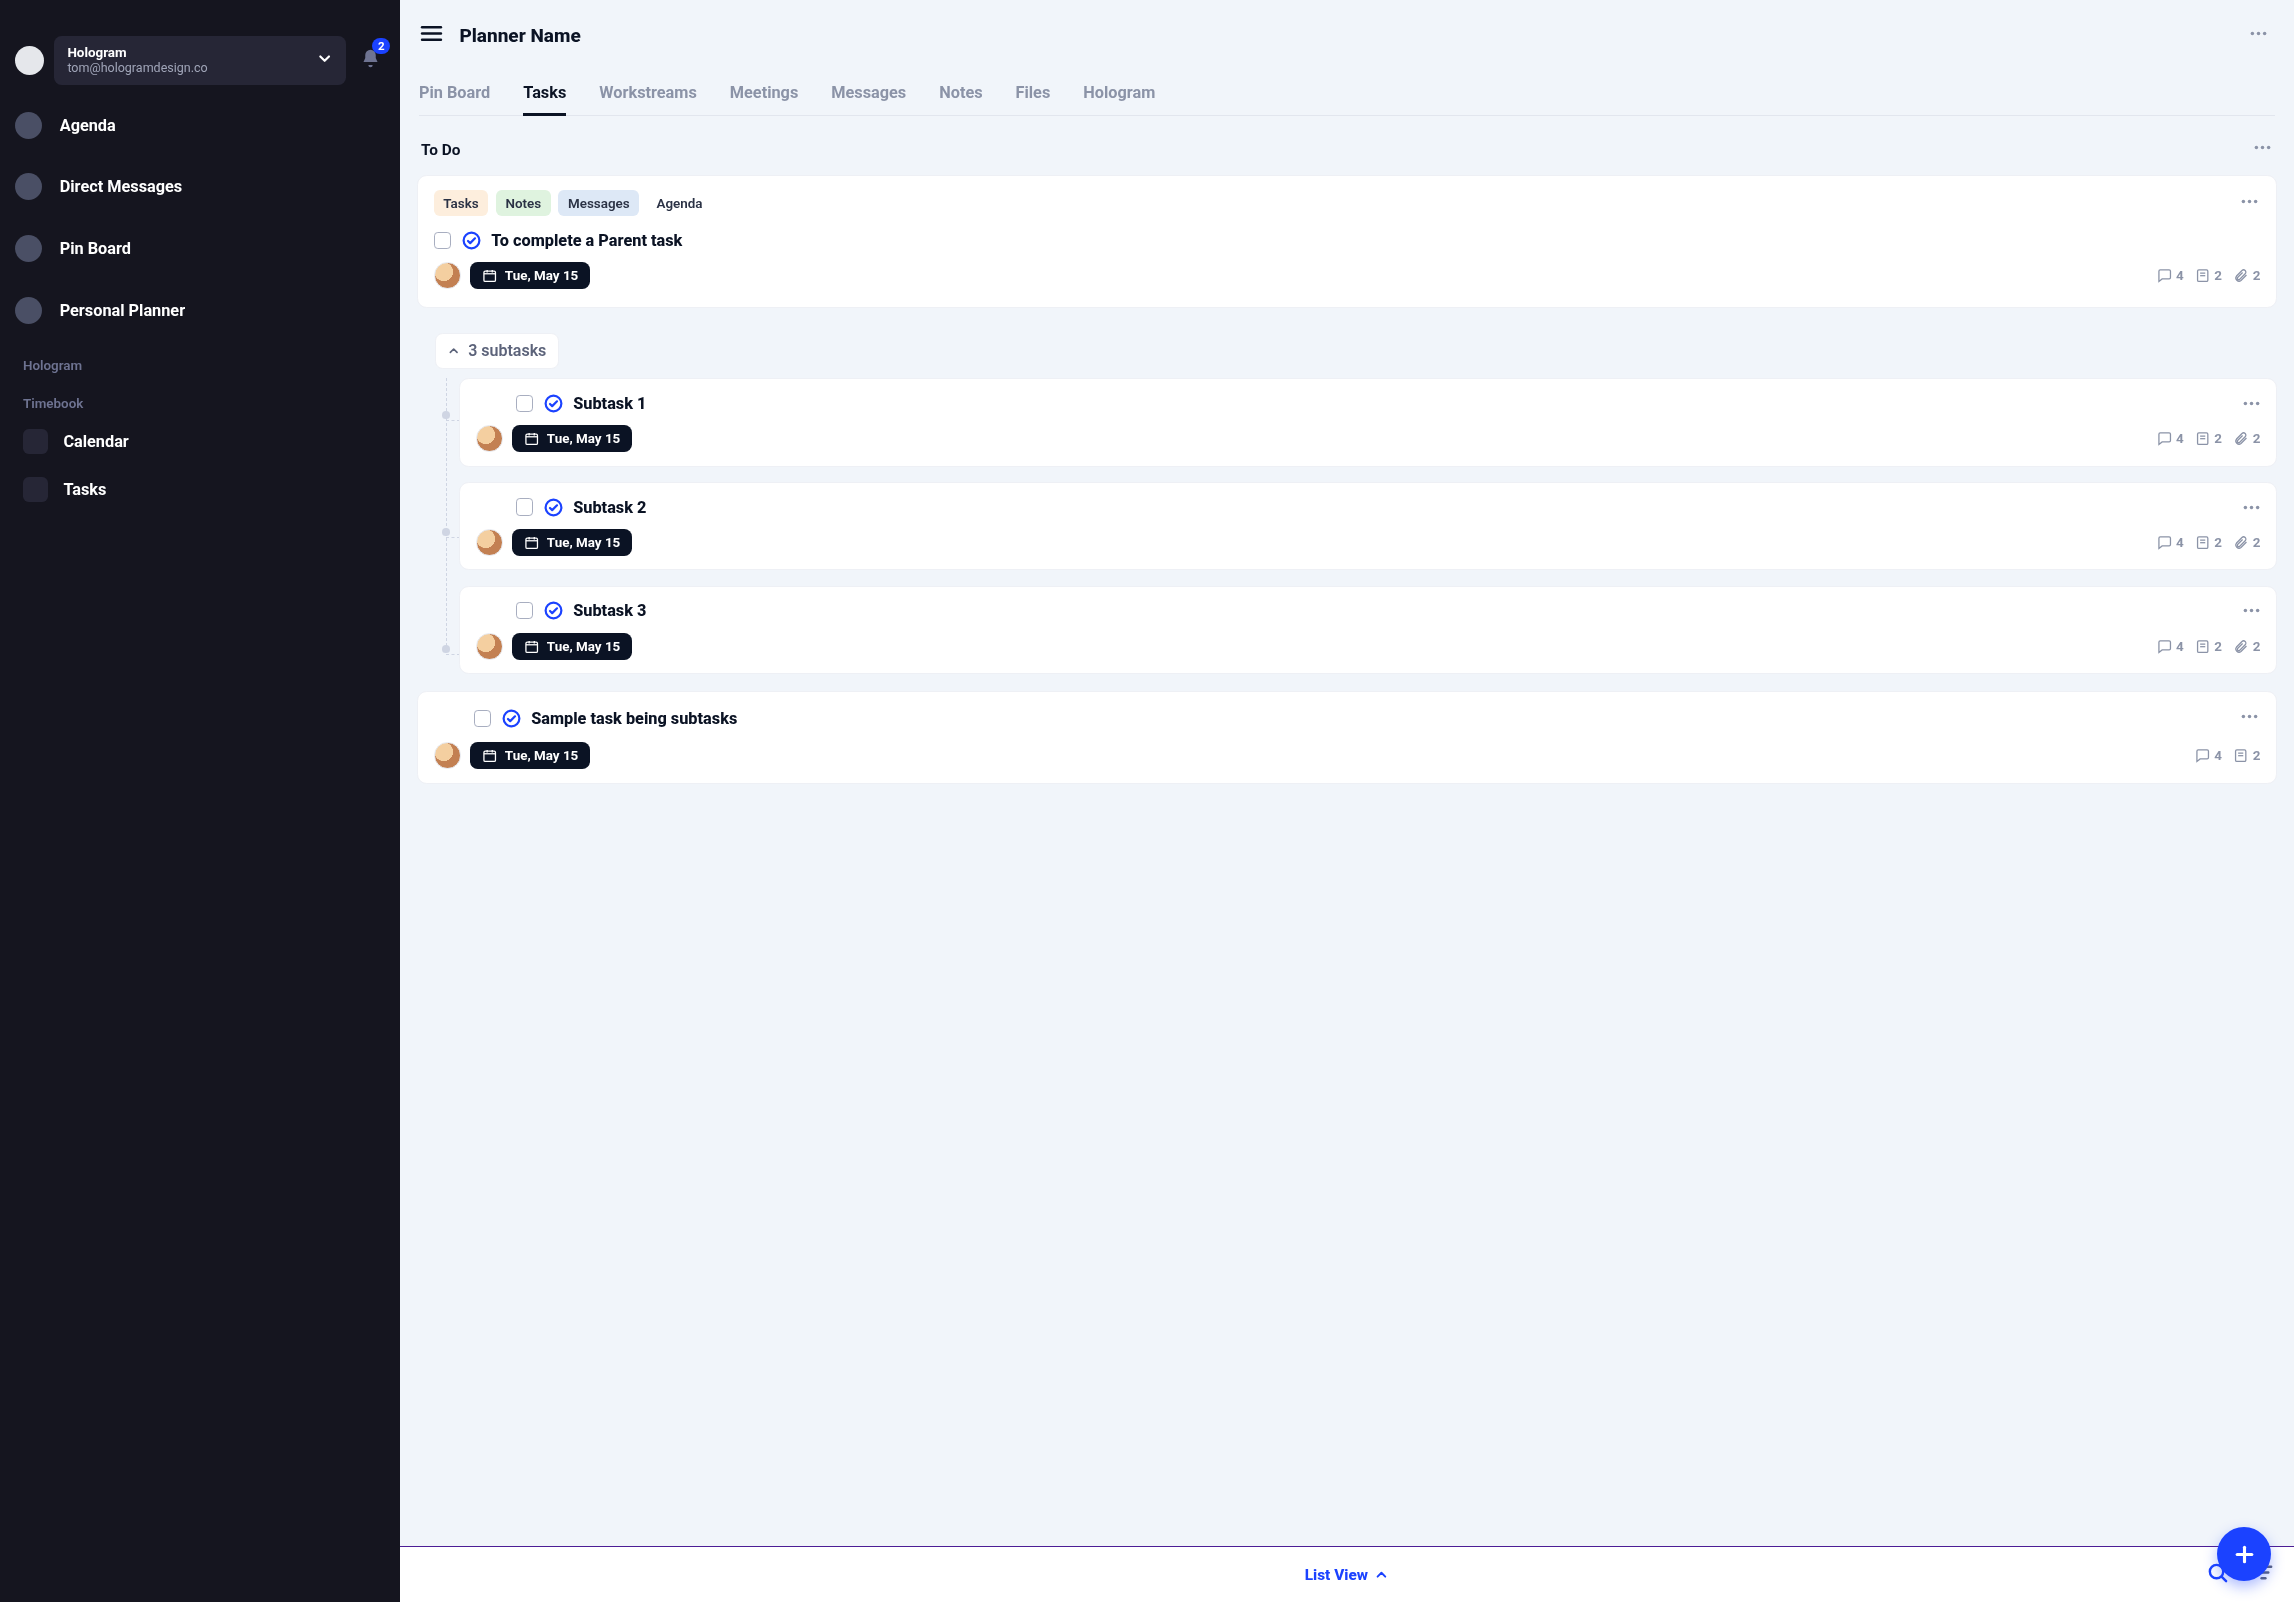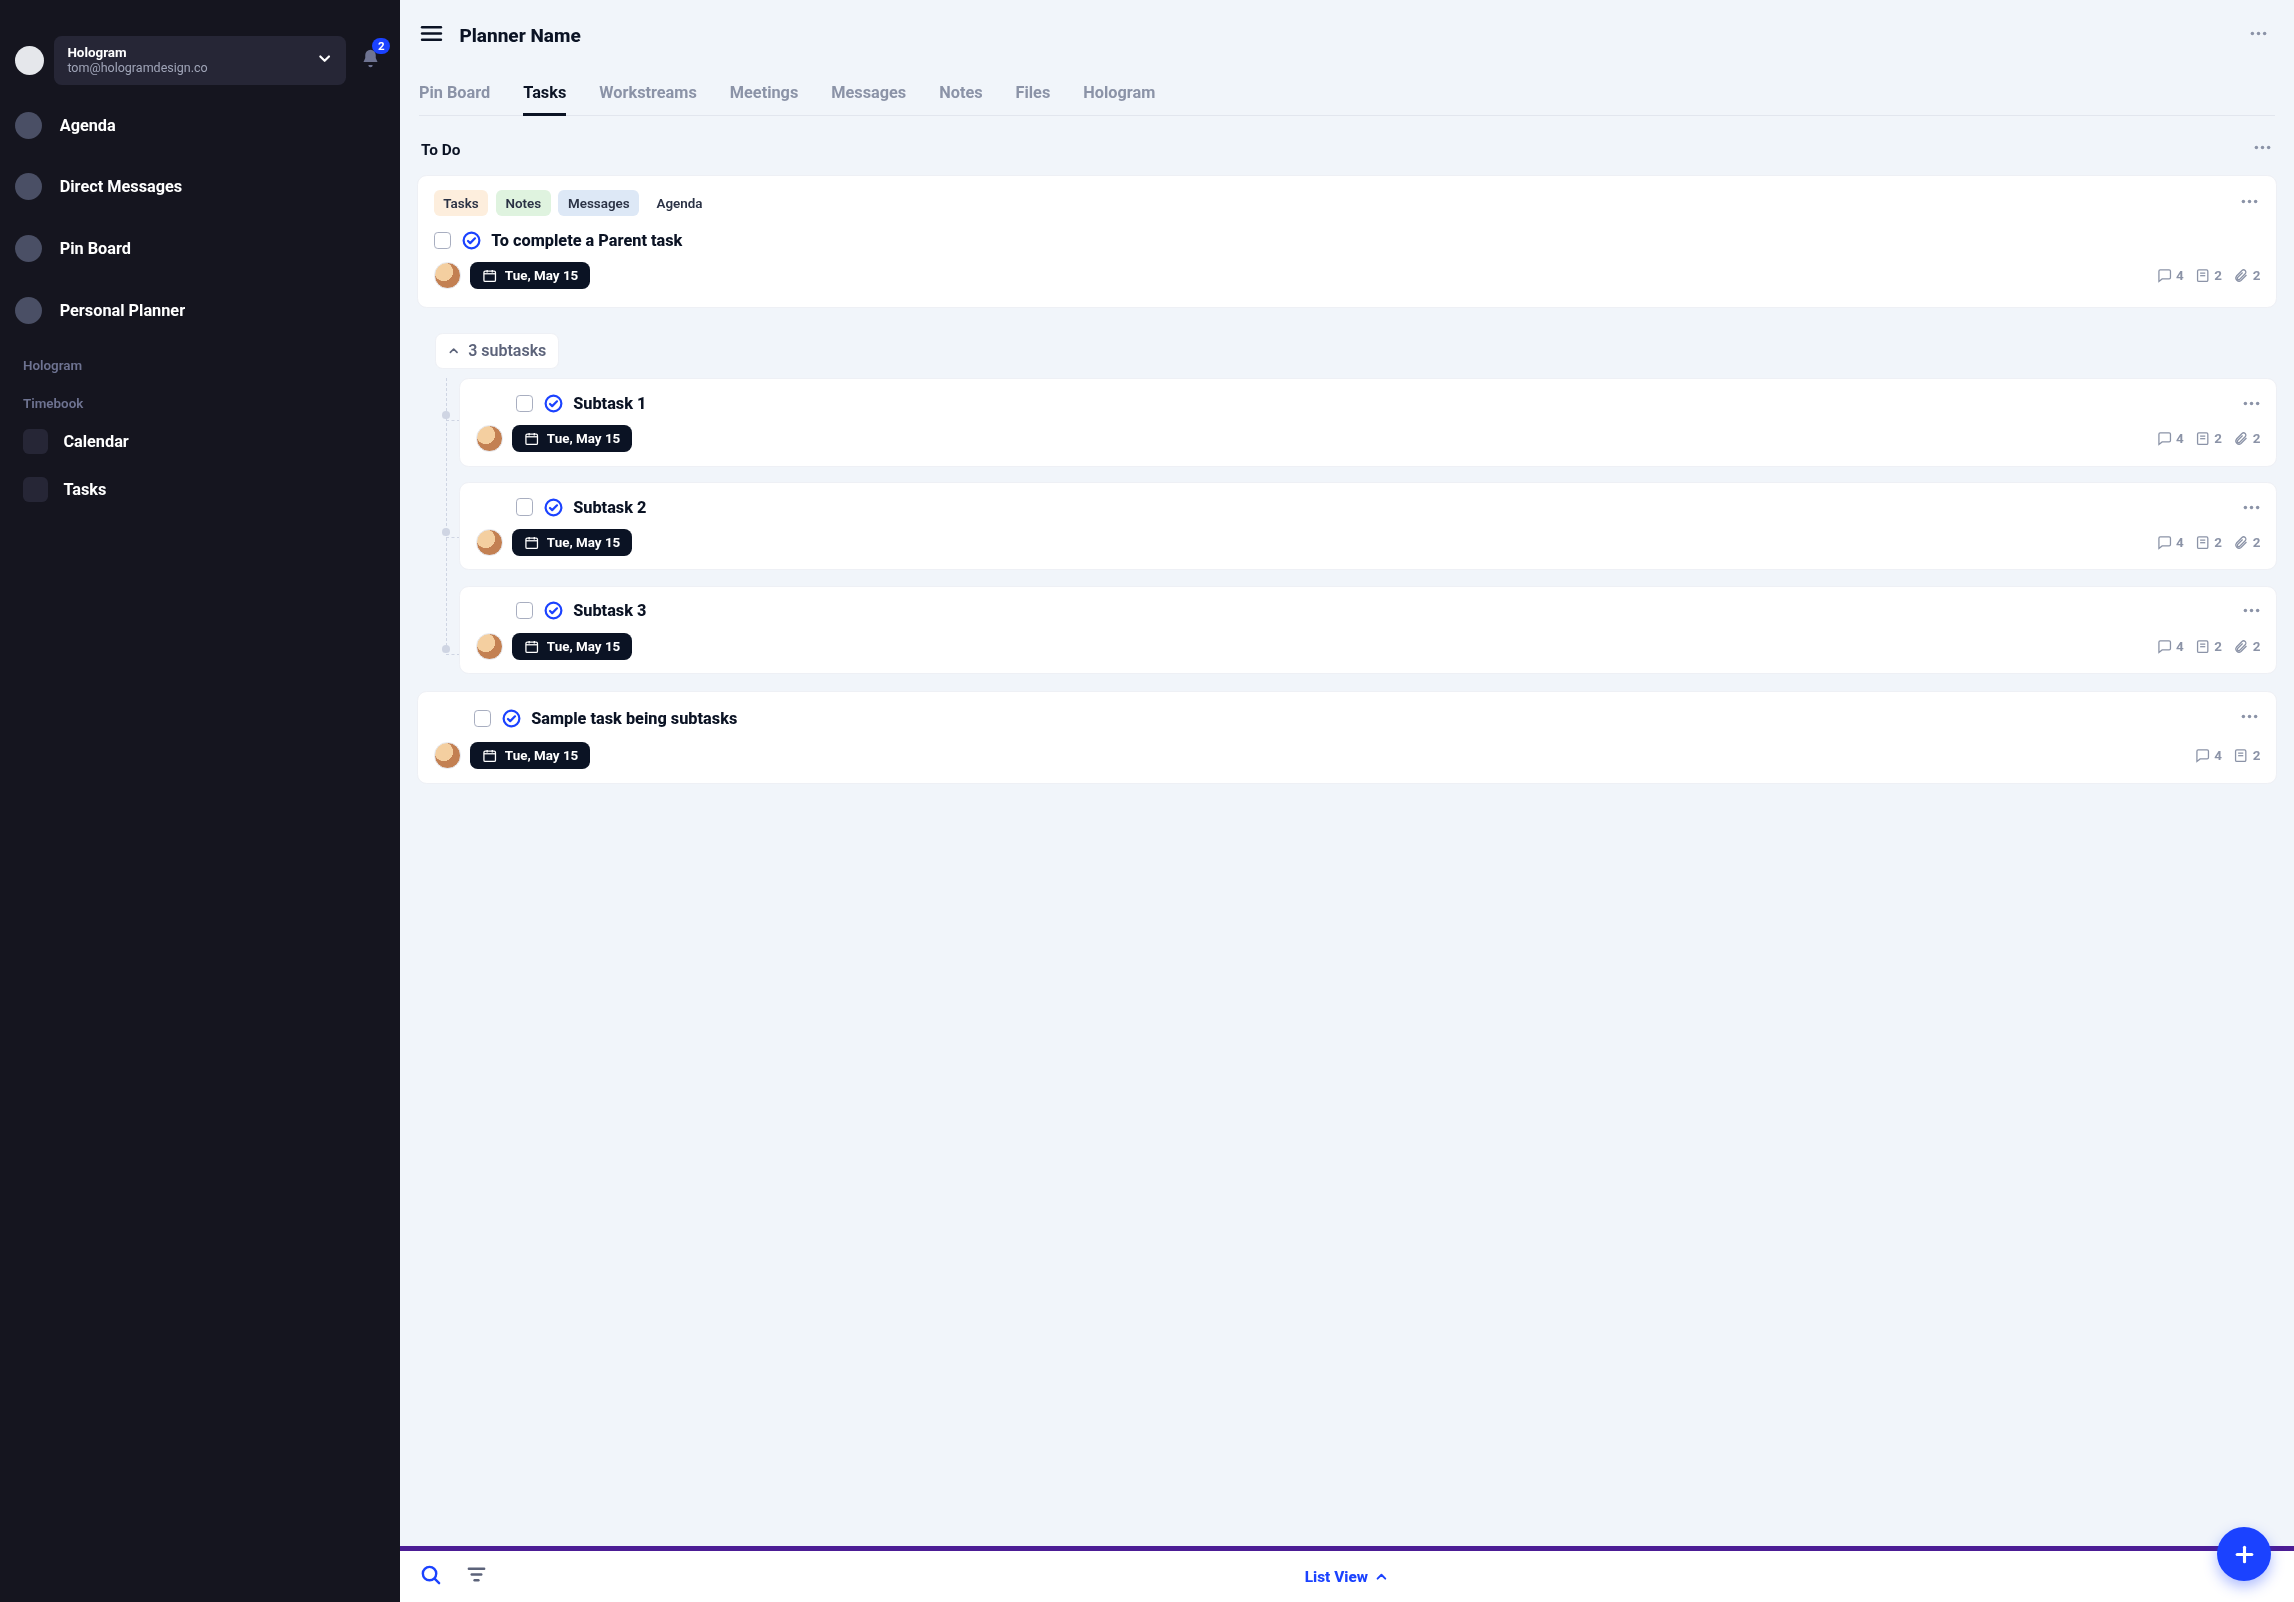--- a/index.html
+++ b/index.html
@@ -150,22 +150,22 @@
   .subtask-dot {
     position:absolute; left:25px; width:7.7px; height:7.7px; border-radius:50%;
     background:#cfd5e3;
   }
   .subcard { background:#fff; border:1px solid #eef0f5; border-radius:9.6px; padding:13.4px 15.4px; margin-bottom:15.4px; position:relative; }
   .subcard .card-more { position:absolute; top:13.4px; right:13.4px; }
 
   
   .bottom-bar {
     position:absolute; left:0; right:0; bottom:0;
-    height:56px; background:#fff; border-top:5px solid #4c1d95;
-    display:flex; align-items:center; padding:0 19px;
+    height:56px; background:#fff; border-top:1px solid #4c1d95;
+    display:flex; align-items:center; padding:0 19px;justify-content:flex-end;
   }
   .bb-left { display:flex; align-items:center; gap:23px; }
   .bb-icon { color:#1b42ff; cursor:pointer; }
   .bb-icon.gray { color:#5c637a; }
   .bb-icon svg { width:23px; height:23px; }
   .bb-center { position:absolute; left:50%; transform:translateX(-50%); display:flex; align-items:center; gap:5.8px; color:#1b42ff; font-weight:800; font-size:15.4px; cursor:pointer; }
   .bb-center svg { width:15.4px; height:15.4px; }
 
   .fab {
     position:absolute; right:23px; bottom:21px;

